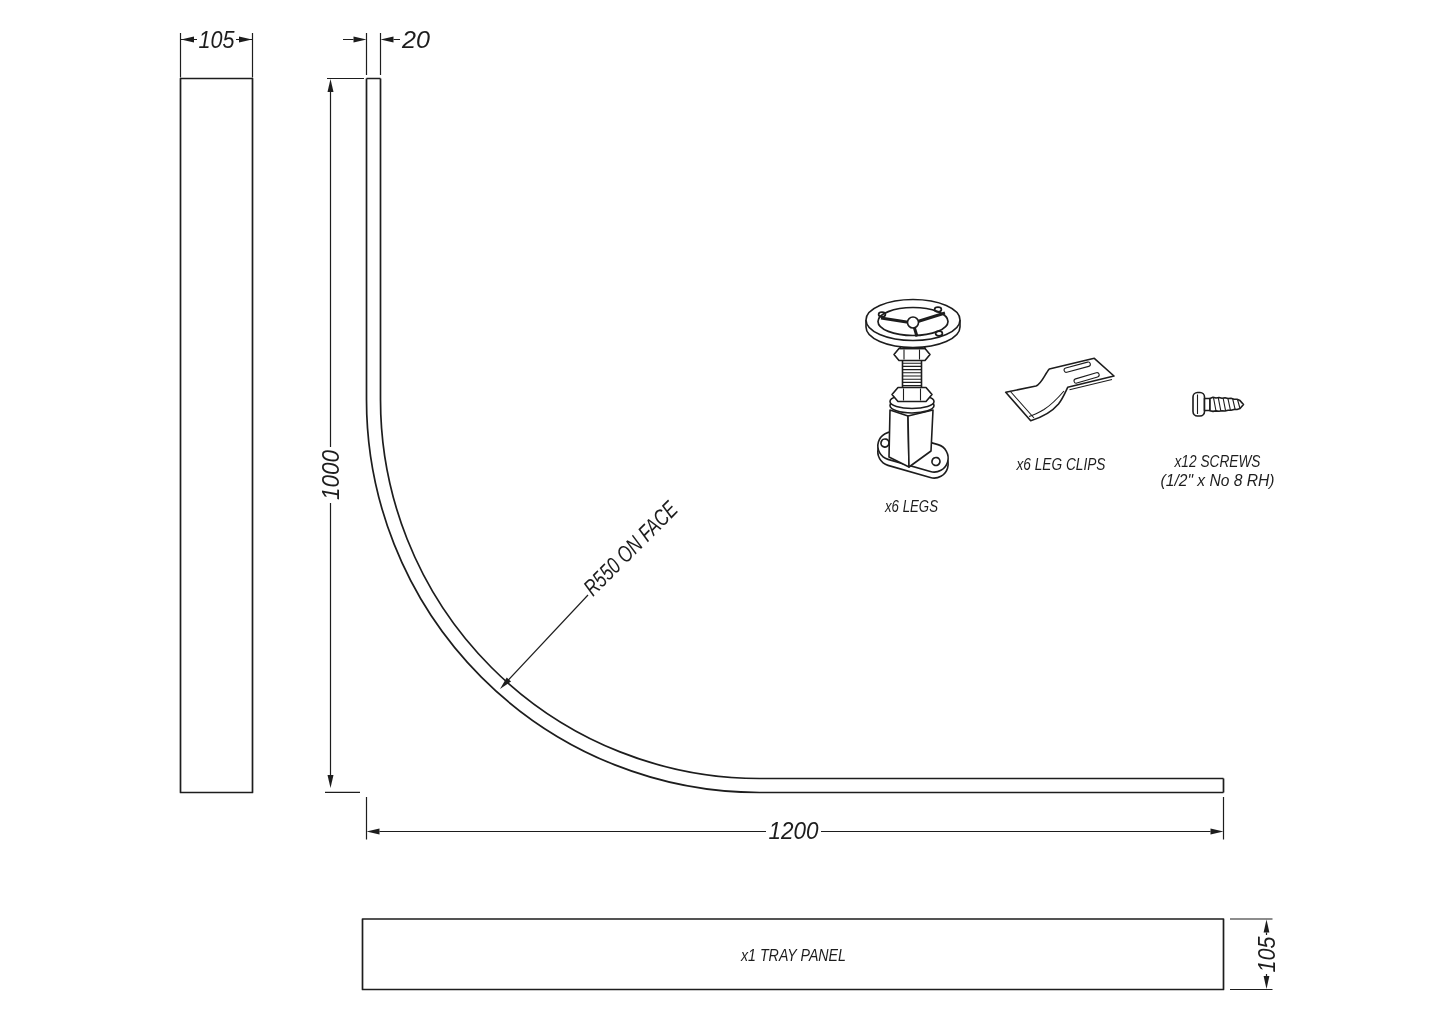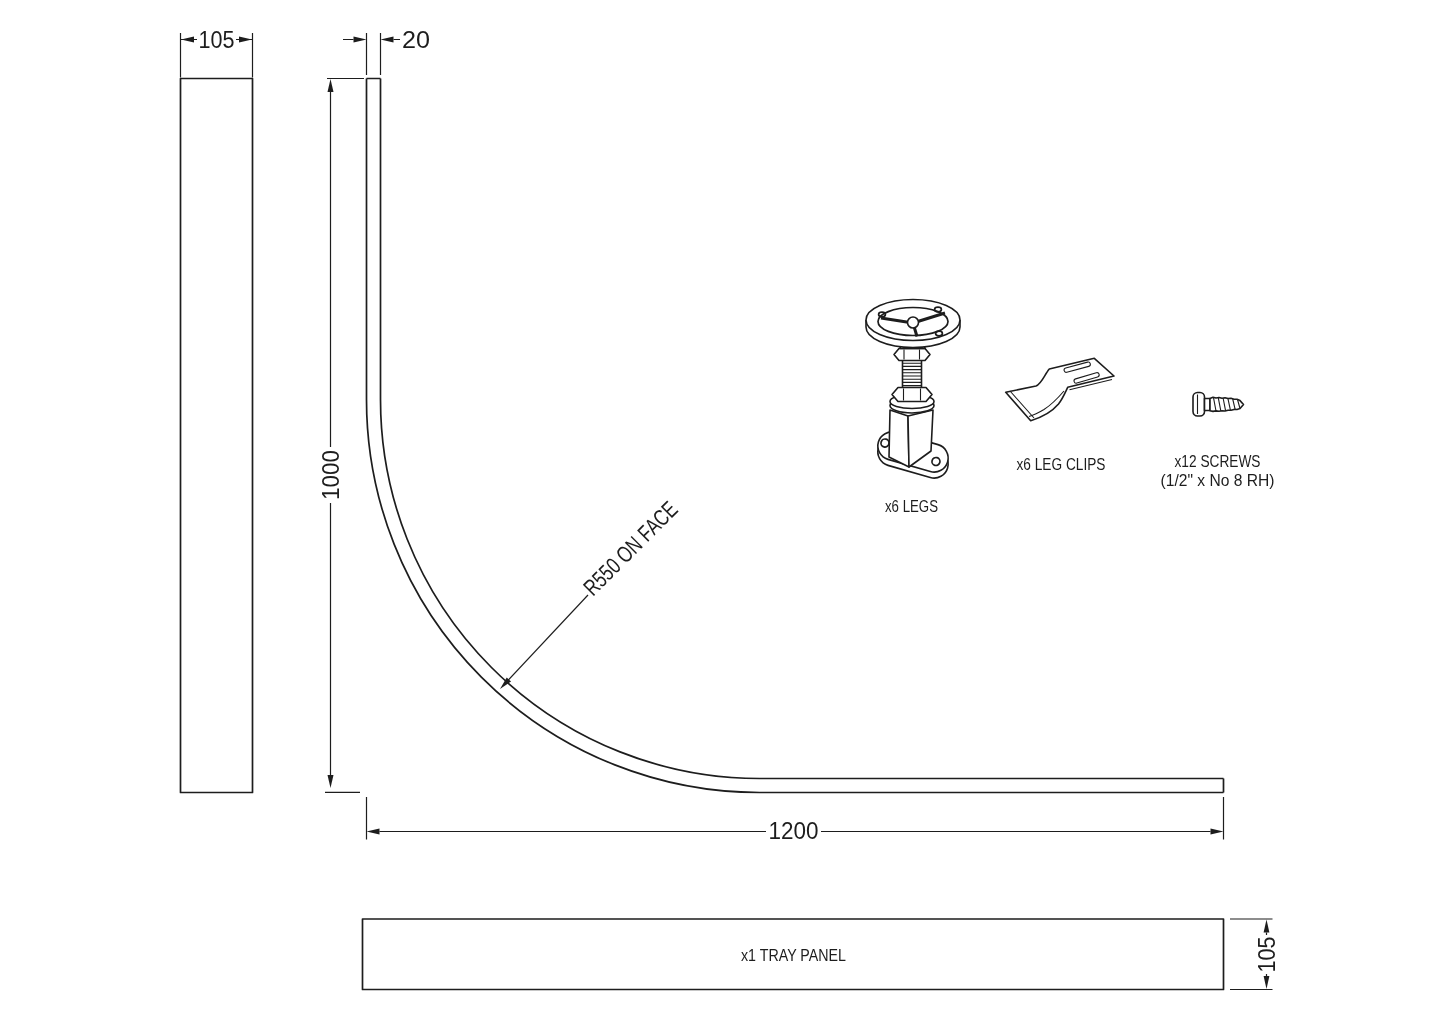--- a/index.html
+++ b/index.html
@@ -1,16 +1,16 @@
 <!DOCTYPE html>
 <html style="--line: #1d1d1d; --bg: #ffffff;"><head>
 <meta charset="utf-8">
 <style>
   html,body{margin:0;padding:0;background:#fff;}
-  .page{position:relative;width:1438px;height:1021px;background:var(--bg,#fff);overflow:hidden;}
+  .page{position:relative;width:1438px;height:1021px;background:var(--bg,#fff);overflow:hidden;font-style:italic;}
   svg text{font-family:"Liberation Sans",sans-serif;fill:var(--line,#1d1d1d);}
   .obj{stroke:var(--line,#1d1d1d);stroke-width:1.7;fill:none;stroke-linejoin:round;}
   .objf{stroke:var(--line,#1d1d1d);stroke-width:1.6;fill:#fff;stroke-linejoin:round;}
   .dim{stroke:var(--line,#1d1d1d);stroke-width:1.2;fill:none;}
   .thin{stroke:var(--line,#1d1d1d);stroke-width:1.1;fill:none;}
   .ah{fill:var(--line,#1d1d1d);stroke:none;}
   .dimtxt{font-size:23px;}
   .lbl{font-size:17px;}
 </style>
 </head>

